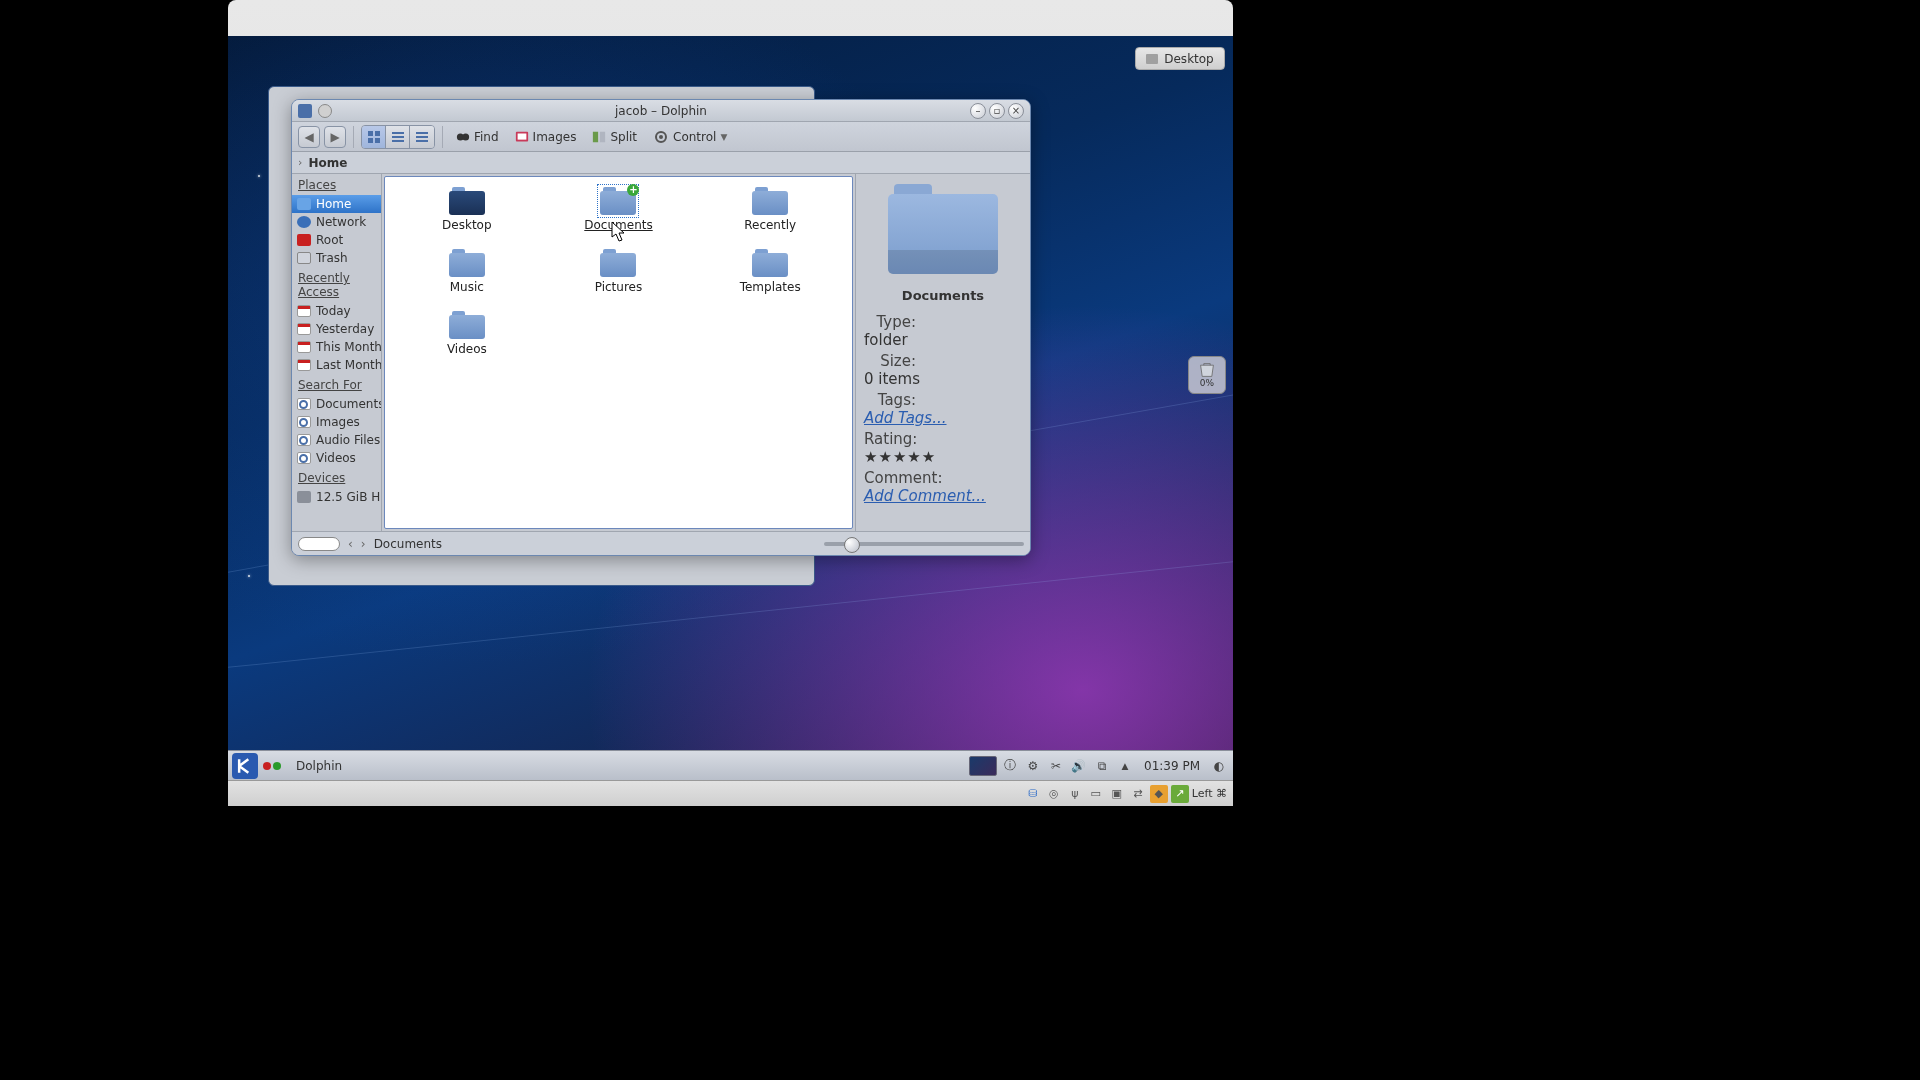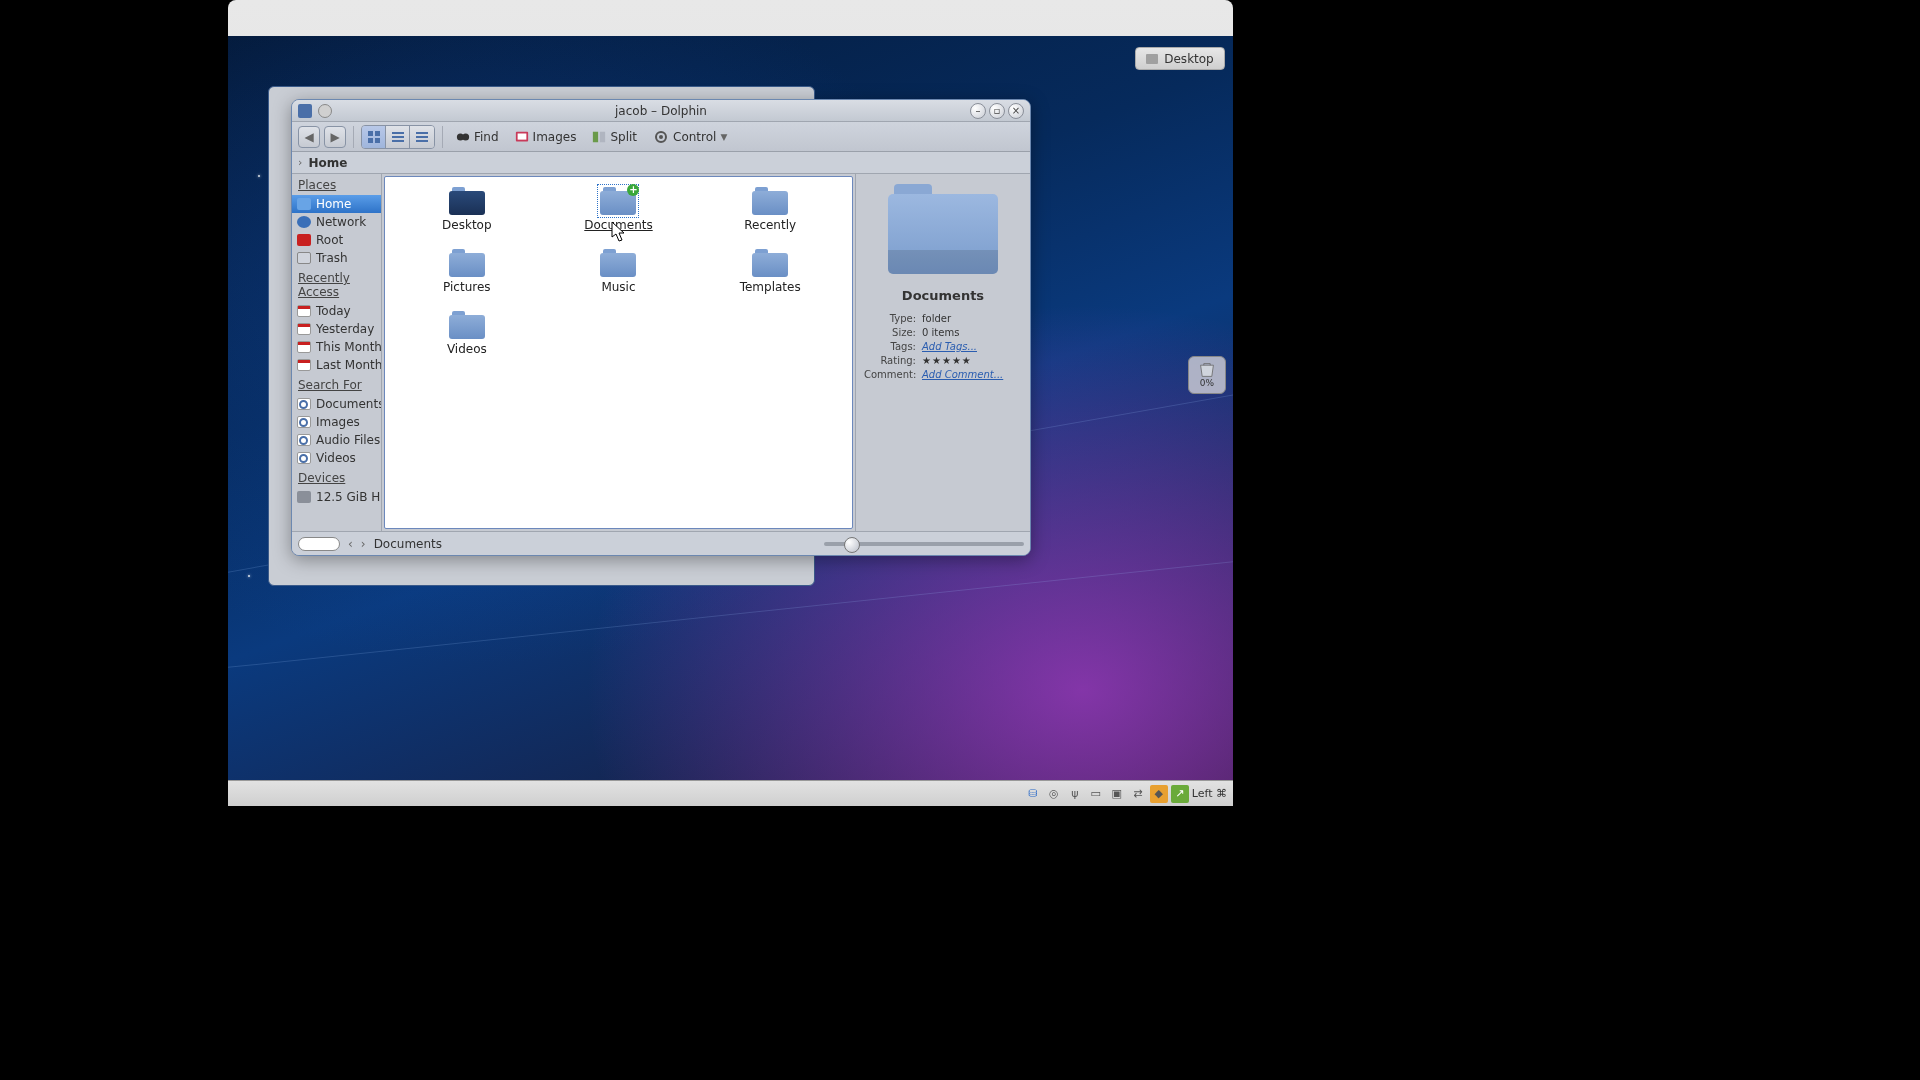--- a/index.html
+++ b/index.html
@@ -91,21 +91,21 @@
 .fi-icon.desk .body { background:linear-gradient(#2a4a7a,#1a3055); }
 .fi-icon .plus { position:absolute; top:-3px; right:-3px; width:12px; height:12px; background:#3aa83a; border-radius:50%; color:#fff; font-size:10px; line-height:12px; text-align:center; font-weight:bold; }
 
 
 .infopanel { width:175px; background:#c6cad2; border-left:1px solid #a0a6b0; display:flex; flex-direction:column; align-items:center; padding:10px 8px; font-size:12px; color:#333; }
 .big-folder { width:110px; height:90px; position:relative; margin-bottom:14px; }
 .big-folder .tab { position:absolute; top:0; left:6px; width:38px; height:16px; background:#8aa8d4; border-radius:4px 4px 0 0; }
 .big-folder .body { position:absolute; top:10px; left:0; right:0; bottom:0; background:linear-gradient(#9cb8e0,#7a9ccc); border-radius:5px; }
 .big-folder .body::after { content:""; position:absolute; left:0; right:0; bottom:0; height:24px; background:rgba(0,0,0,.12); border-radius:0 0 5px 5px; }
 .info-name { font-weight:bold; font-size:13px; margin-bottom:10px; }
-.info-row { display:flex; width:100%; font-size:10px; margin-bottom:3px; }
+.info-row { display:flex; width:100%; font-size:15px; margin-bottom:3px;flex-direction:column; }
 .info-row .k { width:58px; text-align:right; color:#444; padding-right:6px; }
 .info-row .v { color:#333; }
 .info-row .v.link { color:#2a5db0; text-decoration:underline;font-style:italic; }
 .stars { letter-spacing:1px; color:#b0b5c0; }
 
 
 .d-status { height:24px; background:#cbd0d9; border-top:1px solid #a0a6b0; display:flex; align-items:center; padding:0 6px; font-size:12px; color:#333; gap:8px; }
 .d-status .slot { width:42px; height:14px; background:#fff; border:1px solid #888; border-radius:7px; }
 .slider { width:200px; height:4px; background:#9aa0aa; border-radius:2px; margin-left:auto; position:relative; }
 .slider::after { content:""; position:absolute; left:20px; top:-5px; width:14px; height:14px; background:radial-gradient(circle at 30% 30%,#fff,#b8bdc8); border:1px solid #777; border-radius:50%; }
@@ -322,28 +322,28 @@
                 <div class="tab"></div>
                 <div class="body"></div>
               </div>
               <div class="fi-label">Recently</div>
             </div>
             <div class="folder-item">
               <div class="fi-icon">
                 <div class="tab"></div>
                 <div class="body"></div>
               </div>
+              <div class="fi-label">Music</div>
+            </div>
+            <div class="folder-item">
+              <div class="fi-icon">
+                <div class="tab"></div>
+                <div class="body"></div>
+              </div>
               <div class="fi-label">Pictures</div>
-            </div>
-            <div class="folder-item">
-              <div class="fi-icon">
-                <div class="tab"></div>
-                <div class="body"></div>
-              </div>
-              <div class="fi-label">Music</div>
             </div>
             <div class="folder-item">
               <div class="fi-icon">
                 <div class="tab"></div>
                 <div class="body"></div>
               </div>
               <div class="fi-label">Templates</div>
             </div>
             <div class="folder-item">
               <div class="fi-icon">
@@ -389,20 +389,43 @@
         <span style="color:#666">›</span>
         <span>Documents</span>
         <div class="slider"></div>
       </div>
     </div>
 
     <svg class="cursor" style="left:383px;top:185px" viewBox="0 0 16 22">
       <path d="M1 1 L1 16 L5 13 L8 20 L11 19 L8 12 L13 12 Z" fill="#fff" stroke="#000"></path>
     </svg>
 
+    <div class="kde-taskbar">
+      <div class="kbtn kmenu">
+        <svg viewBox="0 0 24 24">
+            <path d="M5 4 L5 20 M5 12 L16 4 M5 12 L16 20" stroke="#fff" stroke-width="3" fill="none"></path>
+          </svg>
+      </div>
+      <div class="task-dots">
+          <div class="d1"></div>
+          <div class="d2"></div>
+        </div>
+      <div class="task-entry">Dolphin</div>
+      <div class="sys-area">
+        <div class="desk-prev"></div>
+        <div class="sys-ico">ⓘ</div>
+        <div class="sys-ico">⚙</div>
+        <div class="sys-ico">✂</div>
+        <div class="sys-ico">🔊</div>
+        <div class="sys-ico">⧉</div>
+        <div class="sys-ico" style="font-size:9px">▲</div>
+        <div class="clock">01:39 PM</div>
+        <div class="sys-ico">◐</div>
+      </div>
+    </div>
 
     <div class="host-status">
       <div class="host-ico blue">⛁</div>
       <div class="host-ico">◎</div>
       <div class="host-ico">ψ</div>
       <div class="host-ico">▭</div>
       <div class="host-ico">▣</div>
       <div class="host-ico">⇄</div>
       <div class="host-ico warn">◆</div>
       <div class="host-ico on">↗</div>

